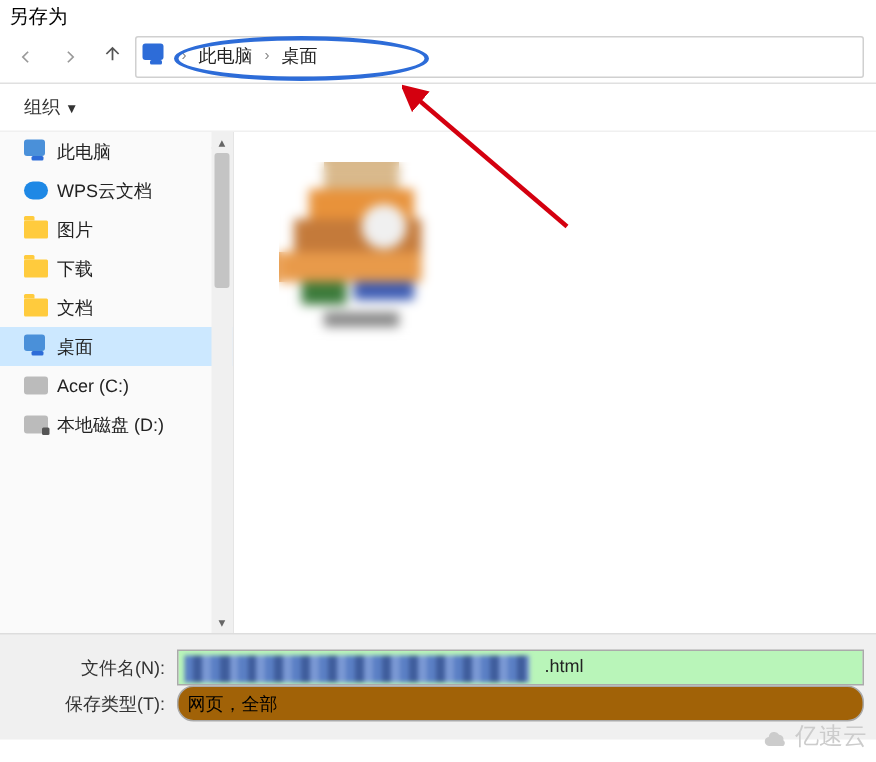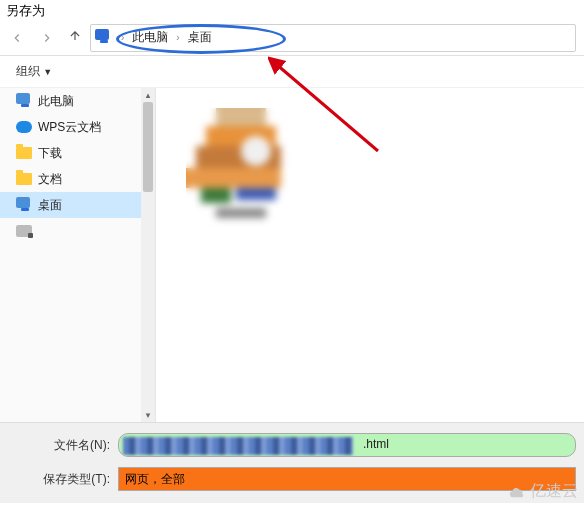--- a/index.html
+++ b/index.html
@@ -26,27 +26,27 @@
     .sb-item .sb-icon { width: 16px; height: 16px; margin-right: 6px; flex-shrink: 0; }
     .sb-caret { width: 10px; color: #888; font-size: 10px; margin-left: auto; }
     .scrollbar { position: absolute; right: 0; top: 0; width: 14px; height: 100%; background: #f0f0f0; }
     .scroll-thumb { position: absolute; top: 14px; left: 2px; width: 10px; height: 90px; background: #c4c4c4; border-radius: 2px; }
     .scroll-arrow { position: absolute; width: 14px; height: 14px; color: #666; font-size: 9px; text-align: center; line-height: 14px; }
     .main { flex: 1; background: #fff; padding: 10px; position: relative; }
     .file-thumb { width: 120px; height: 120px; margin: 10px 20px; position: relative; }
     .pix { position: absolute; }
     .arrow-annot { position: absolute; left: 268px; top: 56px; pointer-events: none; z-index: 4; }
     .form-area { background: #f0f0f0; padding: 10px 8px 12px 8px; border-top: 1px solid #ddd; }
-    .form-row { display: flex; align-items: center; margin-bottom: 10px; }
+    .form-row { display: flex; align-items: center; margin-bottom: 0; }
     .form-label { width: 110px; text-align: right; padding-right: 8px; font-size: 12px; color: #333; }
     .form-input { flex: 1; height: 24px; border: 1px solid #aaa; background: #fff; padding: 0 6px; font-size: 12px; display: flex; align-items: center; }
-    .fname-input { background: linear-gradient(90deg, #b9f5b9 0%, #b9f5b9 100%); position: relative; overflow: hidden; border-radius: 10px; }
+    .fname-input { background: linear-gradient(90deg, #b9f5b9 0%, #b9f5b9 100%); position: relative; overflow: hidden; }
     .fname-blur { position: absolute; left: 4px; top: 3px; height: 18px; width: 230px; background: repeating-linear-gradient(90deg, #5a7fc4 0 6px, #3f5d9c 6px 12px, #7a98d4 12px 18px); filter: blur(1.5px); }
     .fname-ext { position: absolute; left: 240px; top: 3px; font-size: 12px; color: #222; background: #b9f5b9; padding: 0 4px; }
-    .ftype-input { background: #f97316; }
+    .ftype-input { background: #a16207; border-radius: 11px; }
     .watermark { position: absolute; right: 6px; bottom: 6px; color: #ccc; font-size: 16px; display: flex; align-items: center; gap: 4px; }
     .monitor-icon { width:18px;height:14px;background:#2d6cd8;border-radius:2px;position:relative;display:inline-block; }
     .monitor-icon::after { content:'';position:absolute;bottom:-3px;left:5px;width:8px;height:3px;background:#2d6cd8;border-radius:1px; }
     .folder-icon { width:16px;height:12px;background:#ffcb3d;border-radius:1px;position:relative;display:inline-block;margin-top:2px; }
     .folder-icon::before { content:'';position:absolute;top:-3px;left:0;width:7px;height:3px;background:#ffcb3d;border-radius:1px 1px 0 0; }
     .cloud-icon { width:16px;height:12px;background:#1e88e5;border-radius:6px;display:inline-block;margin-top:2px; }
     .disk-icon { width:16px;height:12px;background:#bbb;border-radius:2px;display:inline-block;margin-top:2px;position:relative; }
     .disk-icon.ext::after { content:'';position:absolute;right:-1px;bottom:-1px;width:5px;height:5px;background:#555;border-radius:1px; }
   </style>
 </head>
@@ -104,32 +104,41 @@
       <span class="sb-icon"><span class="monitor-icon" style="width:14px;height:11px;background:#4a90d9;"></span></span>
       <span>此电脑</span>
       <span class="sb-caret">⌃</span>
     </div>
     <div class="sb-item">
       <span class="sb-icon"><span class="cloud-icon"></span></span>
       <span>WPS云文档</span>
     </div>
     <div class="sb-item">
       <span class="sb-icon"><span class="folder-icon"></span></span>
+      <span>图片</span>
+    </div>
+    <div class="sb-item">
+      <span class="sb-icon"><span class="folder-icon"></span></span>
       <span>下载</span>
     </div>
     <div class="sb-item">
       <span class="sb-icon"><span class="folder-icon"></span></span>
       <span>文档</span>
     </div>
     <div class="sb-item selected">
       <span class="sb-icon"><span class="monitor-icon" style="width:14px;height:11px;background:#4a90d9;"></span></span>
       <span>桌面</span>
     </div>
     <div class="sb-item">
+      <span class="sb-icon"><span class="disk-icon"></span></span>
+      <span>Acer (C:)</span>
+    </div>
+    <div class="sb-item">
       <span class="sb-icon"><span class="disk-icon ext"></span></span>
+      <span>本地磁盘 (D:)</span>
       <span class="sb-caret" style="transform:rotate(180deg);">⌃</span>
     </div>
     <div class="scrollbar">
       <div class="scroll-arrow" style="top:0;">▴</div>
       <div class="scroll-thumb"></div>
       <div class="scroll-arrow" style="bottom:0;">▾</div>
     </div>
   </div>
 
   <div class="main">

